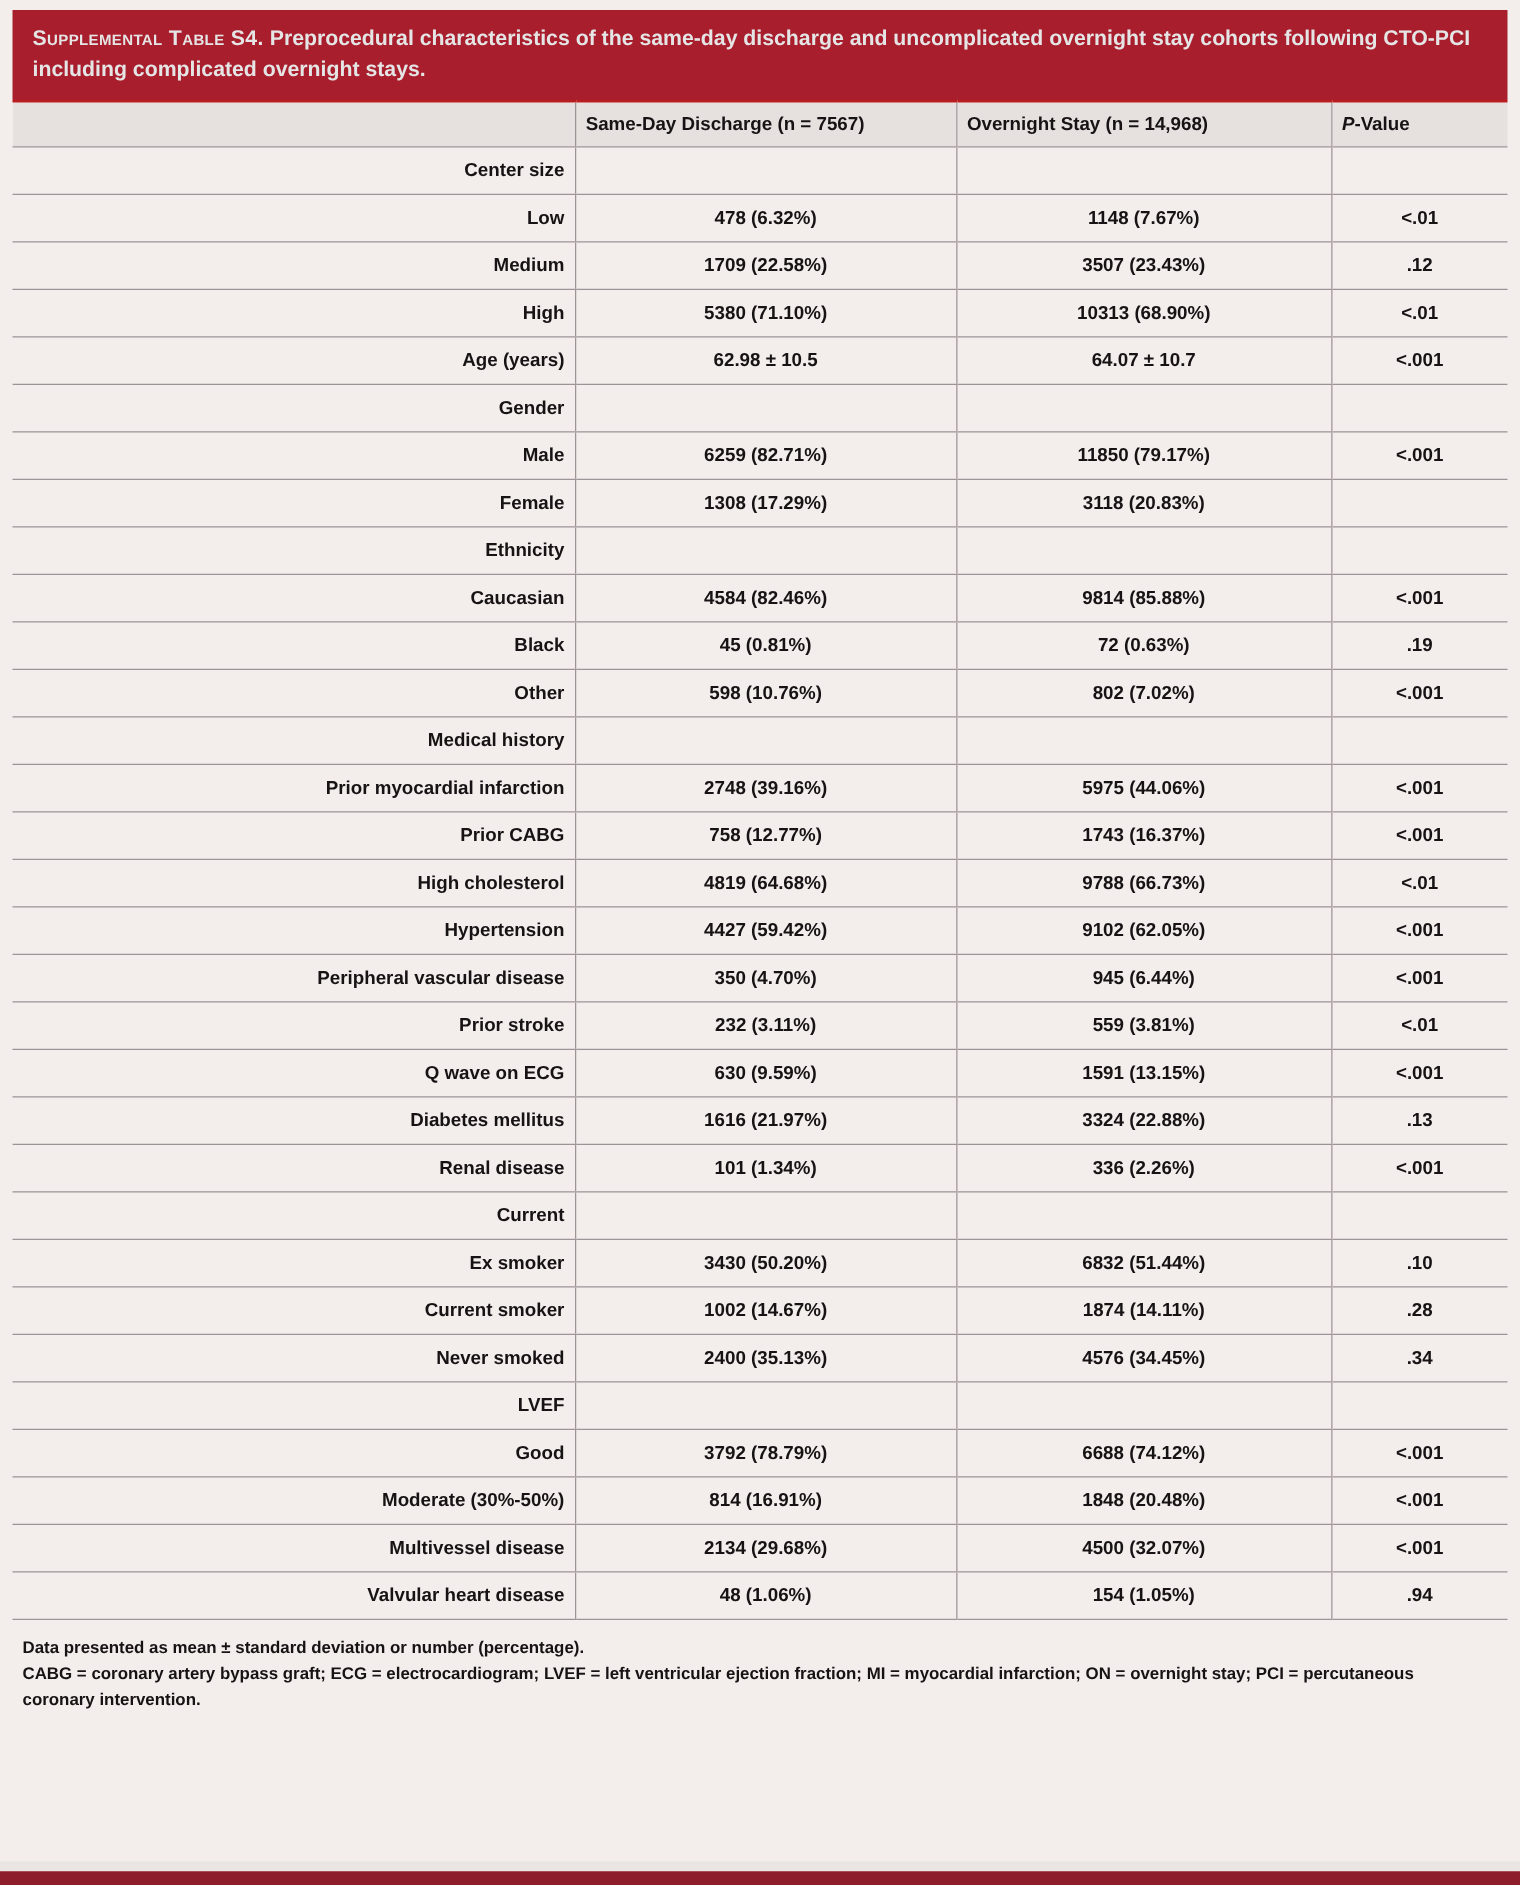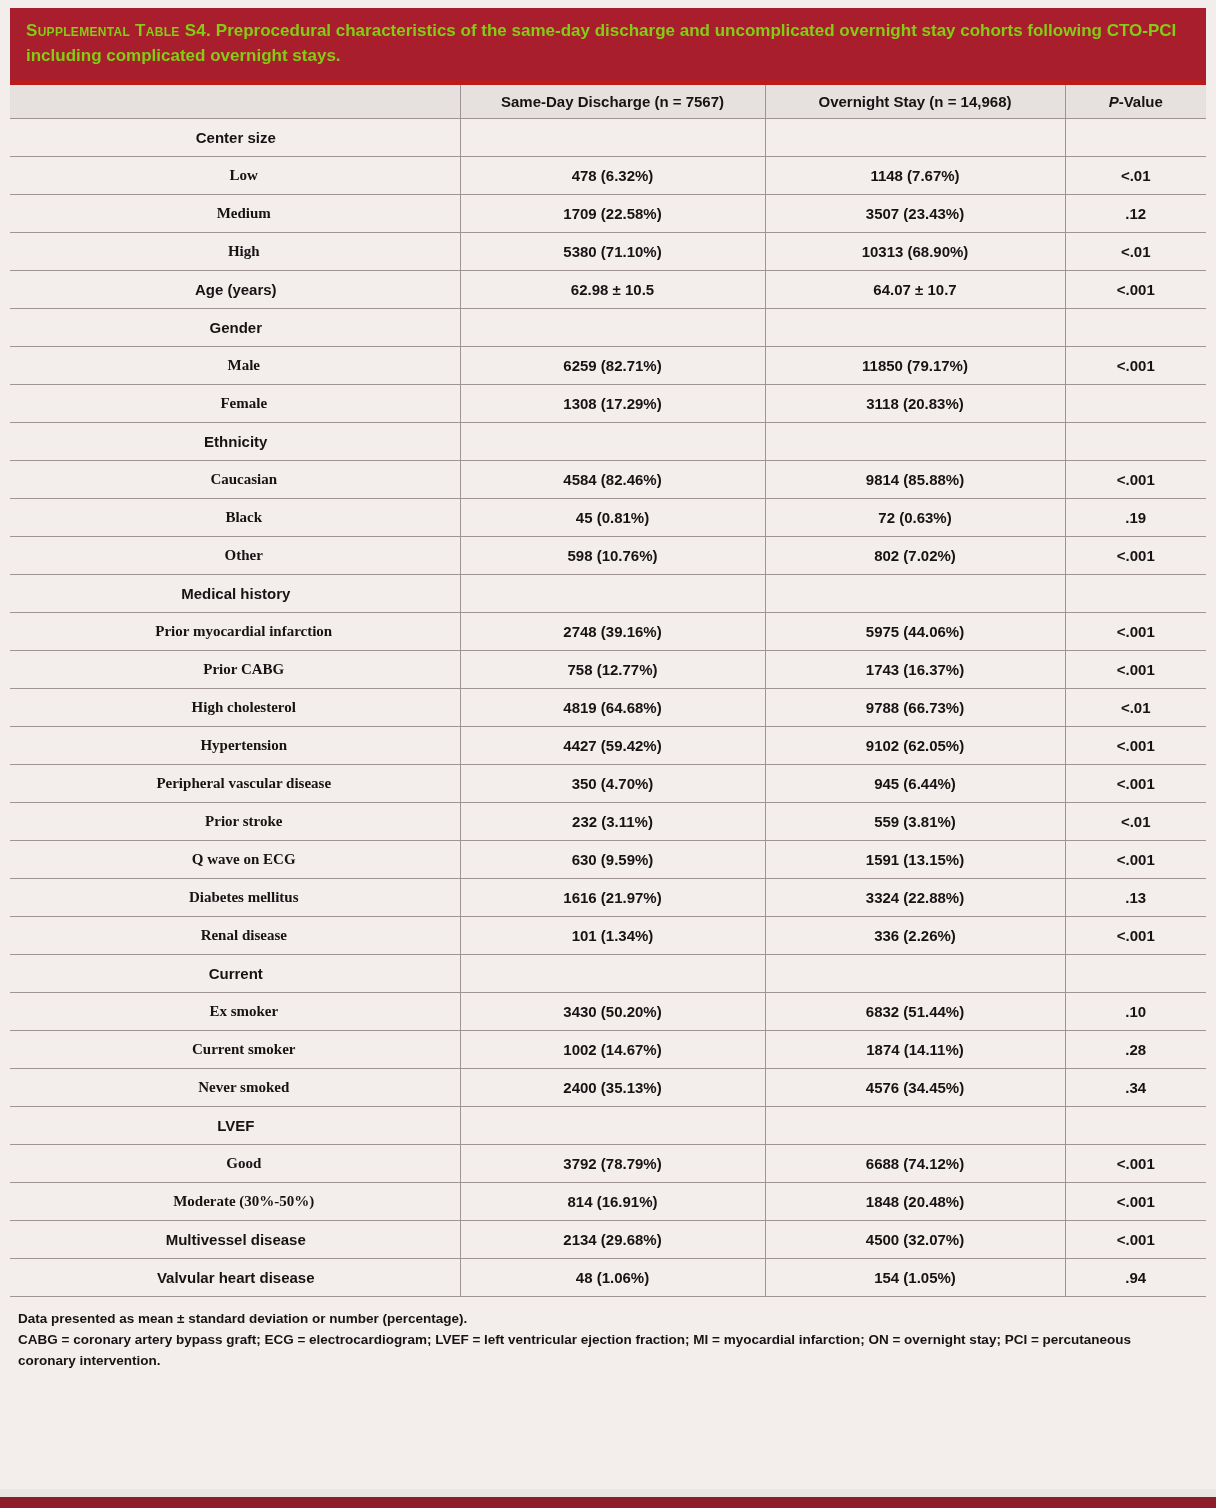--- a/index.html
+++ b/index.html
@@ -9,21 +9,21 @@
     min-height: 1508px;
     font-family: "Liberation Sans", sans-serif;
     color: #171314;
     display: flex;
     flex-direction: column;
   }
   .page { padding: 8px 10px 0; flex: 1 0 auto; }
 
   .title-bar {
     background: #a81e2d;
-    color: #84cc16;
+    color: #e5e5e5;
     padding: 11px 16px 12px;
   }
   .title { font-size: 17px; font-weight: 700; line-height: 1.45; }
   .smallcaps { font-variant: small-caps; letter-spacing: 0.3px; }
 
   table { width: 100%; border-collapse: collapse; table-layout: fixed; }
   col.c-label { width: 450px; }
   col.c-sdd   { width: 305px; }
   col.c-on    { width: 300px; }
   col.c-p     { width: 141px; }
@@ -31,27 +31,27 @@
   th, td {
     border-bottom: 1px solid #9e9396;
     height: 38px;
     font-weight: 700;
     font-size: 15px;
     padding: 2px 8px;
     overflow: hidden;
   }
   thead th {
     background: #e6e1df;
-    border-top: 5px solid #b91c1c;
-    text-align: center;
+    border-top: 2px solid #b91c1c;
+    text-align: left;
     height: 36px;
   }
   th:nth-child(n+2), td:nth-child(n+2) { border-left: 1px solid #9e9396; }
-  td.label { text-align: center; padding-left: 10px; }
-  td.label.indent { padding-left: 26px; font-family: Liberation Serif, serif; }
+  td.label { text-align: right; padding-left: 10px; }
+  td.label.indent { padding-left: 26px; }
   td.val { text-align: center; }
   th i, .p-italic { font-style: italic; }
 
   .footnotes {
     padding: 12px 8px 14px;
     font-size: 13.5px;
     font-weight: 700;
     line-height: 1.55;
     max-width: 1190px;
   }

